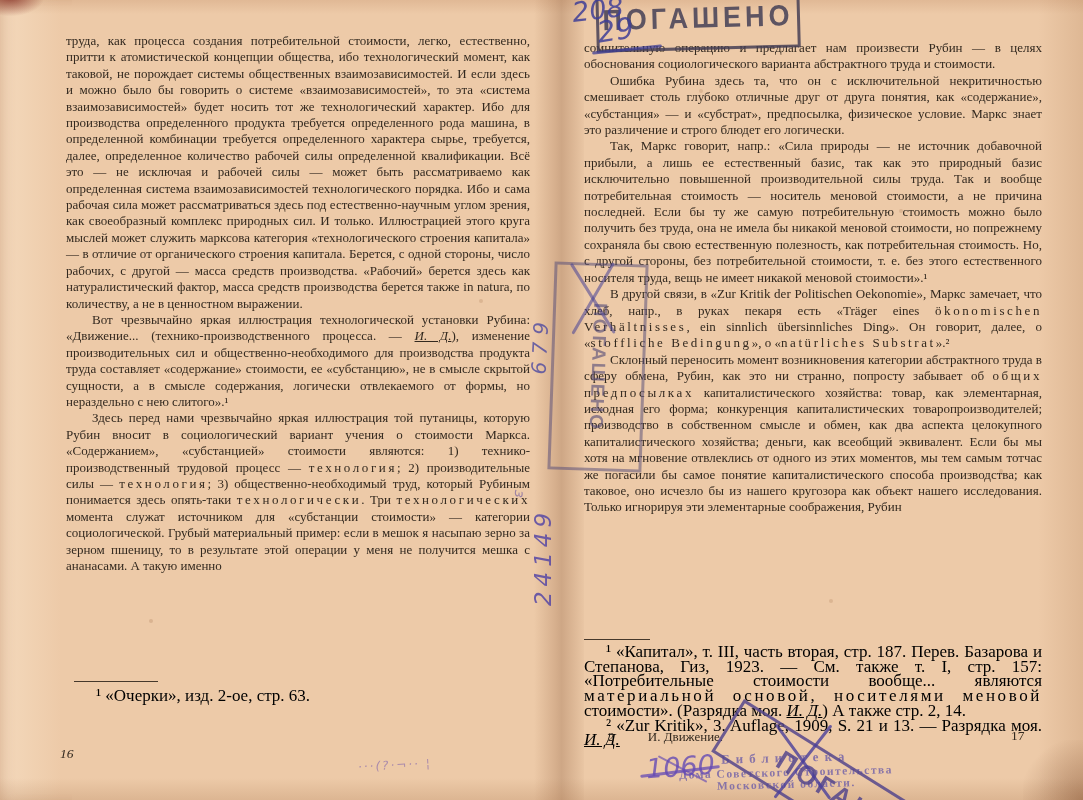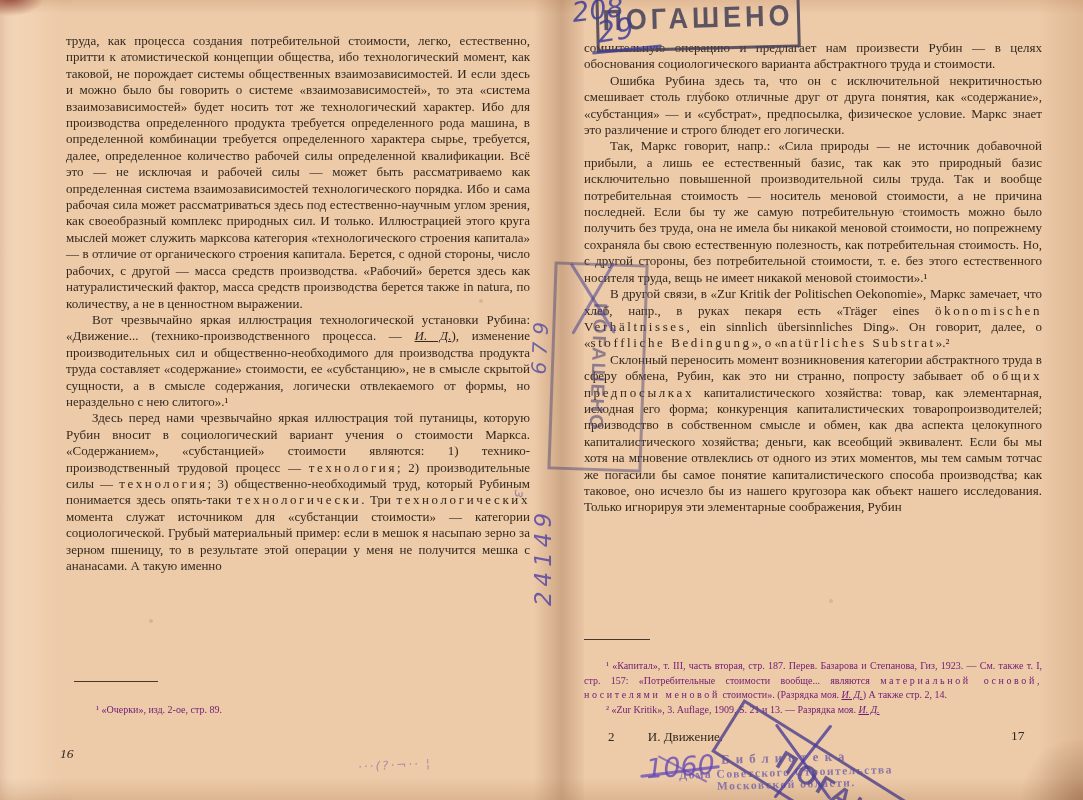--- a/index.html
+++ b/index.html
@@ -36,21 +36,21 @@
   .left-col{left:66px;top:33px;width:464px;}
   .right-col{left:584px;top:40px;width:458px;}
   .para{margin:0;}
   .para.ind{text-indent:26px;}
   .seg-n{}
   .seg-sp{letter-spacing:2.6px;}
   .seg-i{font-style:italic;text-decoration:underline;}
   .footnote-rule{position:absolute;height:0;border-top:1.3px solid #45382b;}
   .rule-left{left:74px;top:681px;width:84px;}
   .rule-right{left:584px;top:639px;width:66px;}
-  .footnotes{position:absolute;color:#701a75;font-size:10px;line-height:14.7px;text-align:justify;margin-top:14px;}
+  .footnotes{position:absolute;color:#000000;font-size:17px;line-height:14.7px;text-align:justify;}
   .fn-left{left:74px;top:689px;width:464px;}
   .fn-right{left:584px;top:645px;width:458px;}
   .footnotes .para.ind{text-indent:22px;}
   .page-num{position:absolute;color:#33291f;font-size:13.5px;}
   .pn-left{left:60px;top:746px;font-style:italic;}
   .pn-right{left:1011px;top:728px;}
   .signature{position:absolute;left:608px;top:729px;color:#33291f;font-size:13px;}
   .signature .sig-num{margin-right:30px;}
   
   .stamp-top{position:absolute;left:596px;top:-14px;width:198px;height:58px;
@@ -114,21 +114,21 @@
   <div class="shade speckles"></div>
 
   <div>
     <div class="page-text left-col">
         <p class="para"><span class="seg-n">труда, как процесса создания потребительной стоимости, легко, естественно, притти к атомистической концепции общества, ибо технологический момент, как таковой, не порождает системы общественных взаимозависимостей. И если здесь и можно было бы говорить о системе «взаимозависимостей», то эта «система взаимозависимостей» будет носить тот же технологический характер. Ибо для производства определенного продукта требуется определенного рода машина, в определенной комбинации требуется определенного характера сырье, требуется, далее, определенное количество рабочей силы определенной квалификации. Всё это — не исключая и рабочей силы — может быть рассматриваемо как определенная система взаимозависимостей технологического порядка. Ибо и сама рабочая сила может рассматриваться здесь под естественно-научным углом зрения, как своеобразный комплекс природных сил. И только. Иллюстрацией этого круга мыслей может служить марксова категория «технологического строения капитала» — в отличие от органического строения капитала. Берется, с одной стороны, число рабочих, с другой — масса средств производства. «Рабочий» берется здесь как натуралистический фактор, масса средств производства берется также in natura, по количеству, а не в ценностном выражении.</span></p>
         <p class="para ind"><span class="seg-n">Вот чрезвычайно яркая иллюстрация технологической установки Рубина: «Движение... (технико-производственного процесса. — </span><span class="seg-i">И. Д.</span><span class="seg-n">), изменение производительных сил и общественно-необходимого для производства продукта труда составляет «содержание» стоимости, ее «субстанцию», не в смысле скрытой сущности, а в смысле содержания, логически отвлекаемого от формы, но нераздельно с нею слитого».¹</span></p>
         <p class="para ind"><span class="seg-n">Здесь перед нами чрезвычайно яркая иллюстрация той путаницы, которую Рубин вносит в социологический вариант учения о стоимости Маркса. «Содержанием», «субстанцией» стоимости являются: 1) технико-производственный трудовой процесс — </span><span class="seg-sp">технология</span><span class="seg-n">; 2) производительные силы — </span><span class="seg-sp">технология</span><span class="seg-n">; 3) общественно-необходимый труд, который Рубиным понимается здесь опять-таки </span><span class="seg-sp">технологически</span><span class="seg-n">. Три </span><span class="seg-sp">технологических</span><span class="seg-n"> момента служат источником для «субстанции стоимости» — категории социологической. Грубый материальный пример: если в мешок я насыпаю зерно за зерном пшеницу, то в результате этой операции у меня не получится мешка с ананасами. А такую именно</span></p>
       </div>
     <div class="footnote-rule rule-left"></div>
     <div class="footnotes fn-left">
-        <p class="para ind"><span class="seg-n">¹ «Очерки», изд. 2-ое, стр. 89.</span></p>
+        <p class="para ind"><span class="seg-n">¹ «Очерки», изд. 2-ое, стр. 63.</span></p>
       </div>
     <div class="page-num pn-left">16</div>
     <div class="hand-scribble">···(?·¬··   ¦</div>
   </div>
 
   <div>
     <div class="page-text right-col">
         <p class="para"><span class="seg-n">сомнительную операцию и предлагает нам произвести Рубин — в целях обоснования социологического варианта абстрактного труда и стоимости.</span></p>
         <p class="para ind"><span class="seg-n">Ошибка Рубина здесь та, что он с исключительной некритичностью смешивает столь глубоко отличные друг от друга понятия, как «содержание», «субстанция» — и «субстрат», предпосылка, физическое условие. Маркс знает это различение и строго блюдет его логически.</span></p>
         <p class="para ind"><span class="seg-n">Так, Маркс говорит, напр.: «Сила природы — не источник добавочной прибыли, а лишь ее естественный базис, так как это природный базис исключительно повышенной производительной силы труда. Так и вообще потребительная стоимость — носитель меновой стоимости, а не причина последней. Если бы ту же самую потребительную стоимость можно было получить без труда, она не имела бы никакой меновой стоимости, но попрежнему сохраняла бы свою естественную полезность, как потребительная стоимость. Но, с другой стороны, без потребительной стоимости, т. е. без этого естественного носителя труда, вещь не имеет никакой меновой стоимости».¹</span></p>

